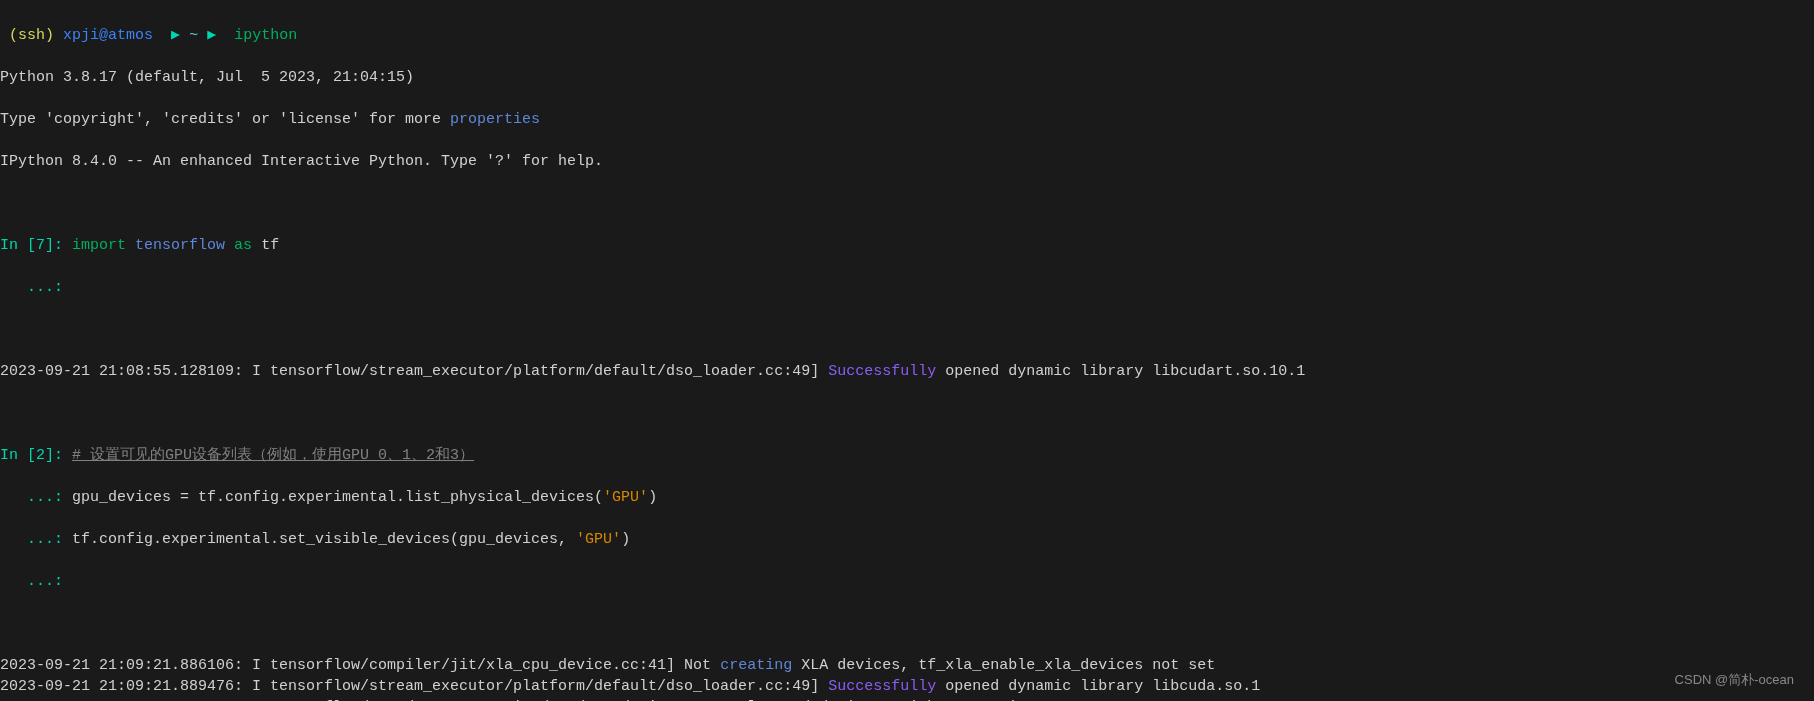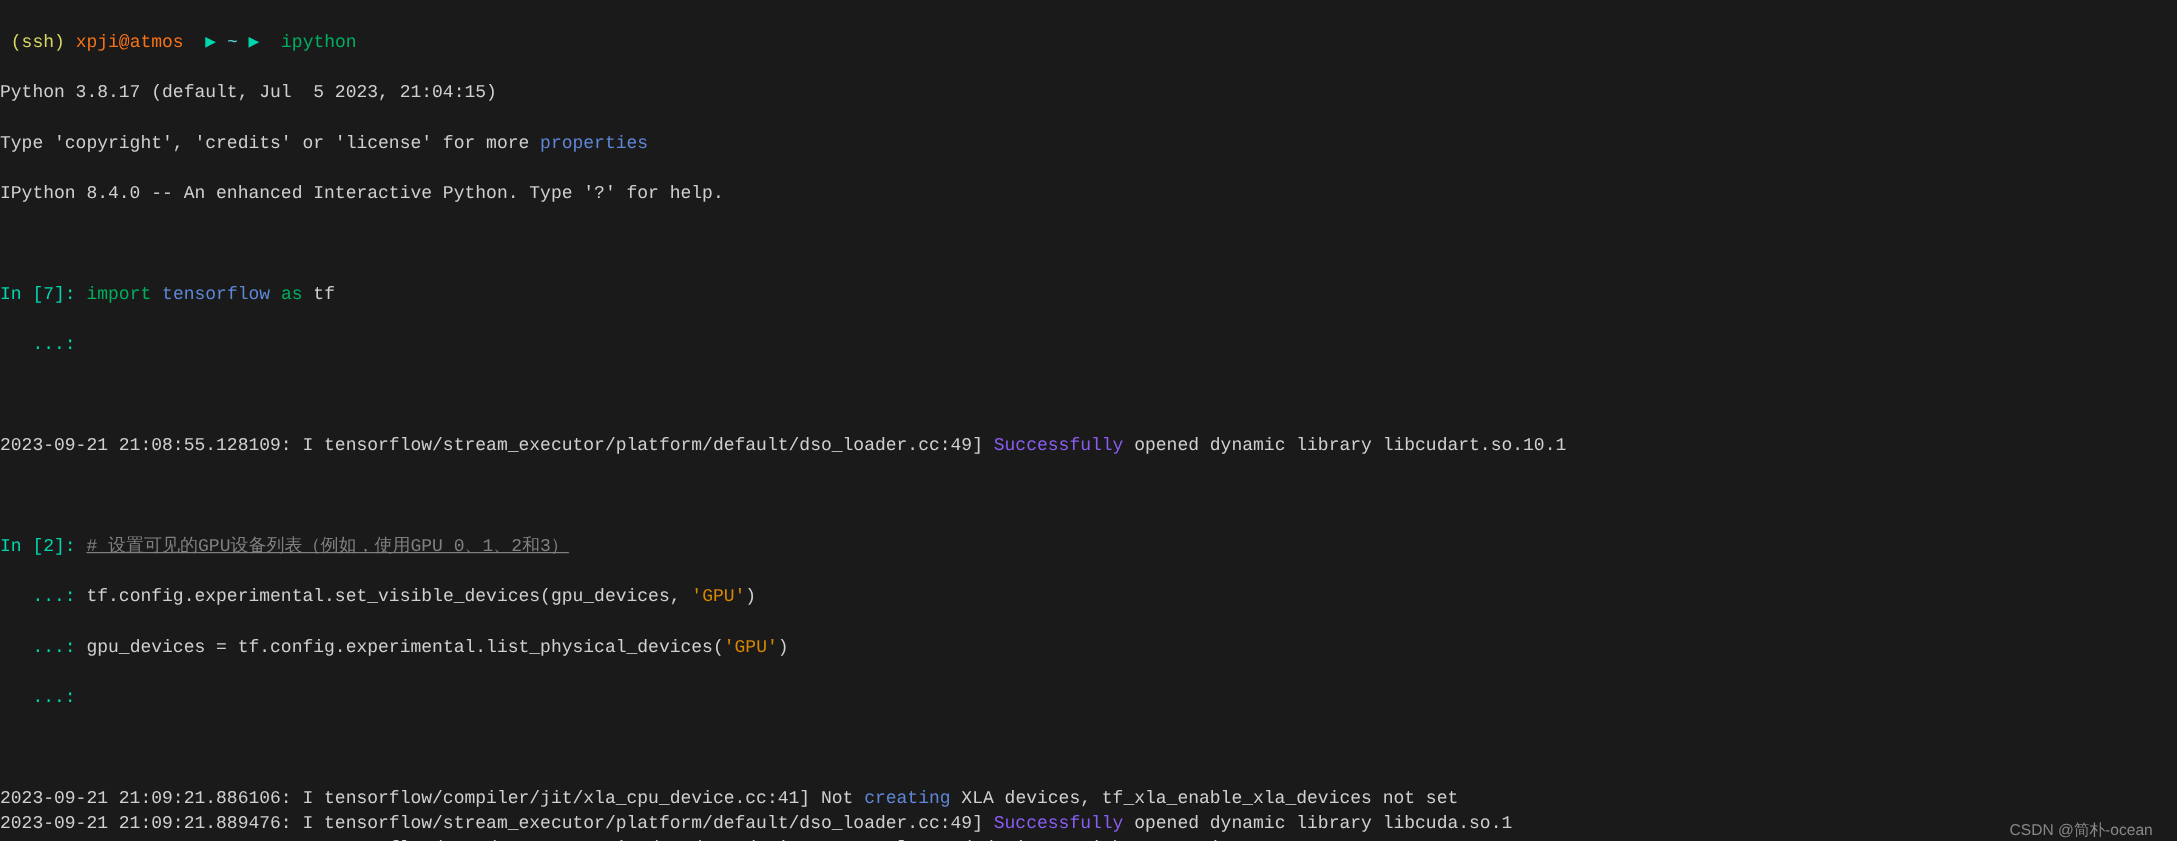--- a/index.html
+++ b/index.html
@@ -14,31 +14,31 @@
     overflow-x: hidden;
   }
   .terminal {
     padding: 4px 0;
     white-space: pre;
   }
   .line {
     display: block;
   }
   .yellow { color: #d7d75f; margin-top: 20px; }
-  .cyan { color: #f97316; }
+  .cyan { color: #3b82f6; }
   .brightcyan { color: #00d7af; }
   .green { color: #00af5f; margin-top: 28px; }
   .brightgreen { color: #8b5cf6; }
   .blue { color: #5f87d7; }
   .orange { color: #d78700; }
   .grey { color: #808080; text-decoration: underline; }
   .normal { color: #d0d0d0; }
   .watermark {
     position: fixed;
-    bottom: 0;
+    bottom: 12px;
     right: 20px;
     color: #888;
     font-size: 13px;
     font-family: sans-serif;
   }
   .tilde-box {
     color: #5fd7d7;
   }
 </style>
 </head>
@@ -49,22 +49,22 @@
 <span class="line">Python 3.8.17 (default, Jul  5 2023, 21:04:15)</span>
 <span class="line"><span>Type 'copyright', 'credits' or 'license' for more </span><span class="blue">properties</span></span>
 <span class="line">IPython 8.4.0 -- An enhanced Interactive Python. Type '?' for help.</span>
 <span class="line">&nbsp;</span>
 <span class="line"><span class="brightcyan">In [7]:</span> <span class="green">import</span> <span class="blue">tensorflow</span> <span class="green">as</span> <span class="normal">tf</span></span>
 <span class="line"><span class="brightcyan">   ...:</span></span>
 <span class="line">&nbsp;</span>
 <span class="line"><span>2023-09-21 21:08:55.128109: I tensorflow/stream_executor/platform/default/dso_loader.cc:49] </span><span class="brightgreen">Successfully</span><span> opened dynamic library libcudart.so.10.1</span></span>
 <span class="line">&nbsp;</span>
 <span class="line"><span class="brightcyan">In [2]:</span> <span class="grey"># 设置可见的GPU设备列表（例如，使用GPU 0、1、2和3）</span></span>
+<span class="line"><span class="brightcyan">   ...:</span><span> gpu_devices = tf.config.experimental.list_physical_devices(</span><span class="orange">'GPU'</span><span>)</span></span>
 <span class="line"><span class="brightcyan">   ...:</span><span> tf.config.experimental.set_visible_devices(gpu_devices, </span><span class="orange">'GPU'</span><span>)</span></span>
-<span class="line"><span class="brightcyan">   ...:</span><span> gpu_devices = tf.config.experimental.list_physical_devices(</span><span class="orange">'GPU'</span><span>)</span></span>
 <span class="line"><span class="brightcyan">   ...:</span></span>
 <span class="line">&nbsp;</span>
 <span id="logs-block"><span class="line"><span>2023-09-21 21:09:21.886106: I tensorflow/compiler/jit/xla_cpu_device.cc:41] Not </span><span class="blue">creating</span><span> XLA devices, tf_xla_enable_xla_devices not set</span></span><span class="line"><span>2023-09-21 21:09:21.889476: I tensorflow/stream_executor/platform/default/dso_loader.cc:49] </span><span class="brightgreen">Successfully</span><span> opened dynamic library libcuda.so.1</span></span><span class="line"><span>2023-09-21 21:09:21.918548: I tensorflow/core/common_runtime/gpu/gpu_device.cc:1720] Found device 0 with properties:</span><span></span></span></span>
 
 
 
 
 
 </div>
 

